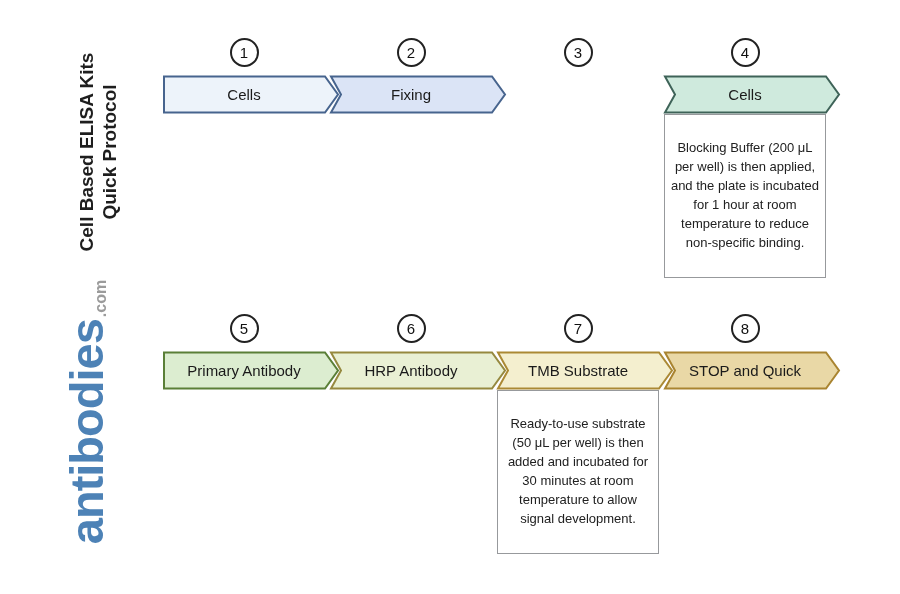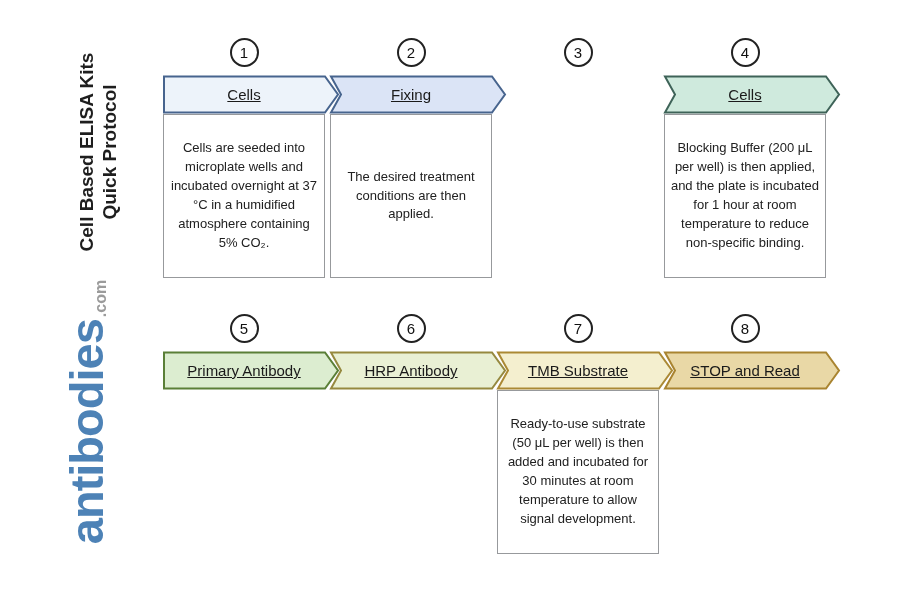--- a/index.html
+++ b/index.html
@@ -30,21 +30,21 @@
     width:25px;height:25px;border:2px solid #222222;border-radius:50%;
     margin:0 auto 8px auto;display:flex;align-items:center;justify-content:center;
     font-size:15px;color:#111111;background:#ffffff;
   }
   .banner{position:relative;height:39px;}
   .banner-svg{position:absolute;left:0;top:0;width:176px;height:39px;overflow:visible;display:block;}
   .banner-svg polygon{stroke-width:2;}
   .banner-label{
     position:absolute;left:0;top:0;width:162px;height:39px;
     display:flex;align-items:center;justify-content:center;
-    font-size:15px;color:#1a1a1a;white-space:nowrap;text-decoration:underline;
+    font-size:15px;color:#1a1a1a;white-space:nowrap;
   }
   .desc-box{
     box-sizing:border-box;height:164px;background:#ffffff;border:1.5px solid #97999c;
     display:flex;align-items:center;justify-content:center;padding:4px 5px;
   }
   .desc{margin:0;font-size:13px;line-height:1.45;text-align:center;color:#212121;}
 </style>
 </head>
 <body>
 
@@ -65,38 +65,32 @@
     <div class="step">
       <div class="step-circle">
           <span>1</span>
         </div>
       <div class="banner">
         <svg class="banner-svg" viewBox="0 0 176 39">
             <polygon points="1,1.5 162,1.5 175,19.5 162,37.5 1,37.5" fill="#edf3fa" stroke="#47648e"></polygon>
           </svg>
         <span class="banner-label">Cells</span>
       </div>
-      <div class="desc-box">
-          <p class="desc">Cells are seeded into microplate wells and incubated overnight at 37 °C in a humidified atmosphere containing 5% CO₂.</p>
-        </div>
     </div>
 
     <div class="step">
       <div class="step-circle">
           <span>2</span>
         </div>
       <div class="banner">
         <svg class="banner-svg" viewBox="0 0 176 39">
             <polygon points="1,1.5 162,1.5 175,19.5 162,37.5 1,37.5 11,19.5" fill="#dbe4f6" stroke="#47648e"></polygon>
           </svg>
         <span class="banner-label">Fixing</span>
       </div>
-      <div class="desc-box">
-          <p class="desc">The desired treatment conditions are then applied.</p>
-        </div>
     </div>
 
     <div class="step">
       <div class="step-circle">
           <span>3</span>
         </div>
     </div>
 
     <div class="step">
       <div class="step-circle">
@@ -157,19 +151,19 @@
     </div>
 
     <div class="step">
       <div class="step-circle">
           <span>8</span>
         </div>
       <div class="banner">
         <svg class="banner-svg" viewBox="0 0 176 39">
             <polygon points="1,1.5 162,1.5 175,19.5 162,37.5 1,37.5 11,19.5" fill="#e9d8a6" stroke="#a98430"></polygon>
           </svg>
-        <span class="banner-label">STOP and Read</span>
+        <span class="banner-label">STOP and Quick</span>
       </div>
     </div>
 
   </div>
 
 </div>
 
 </body></html>

